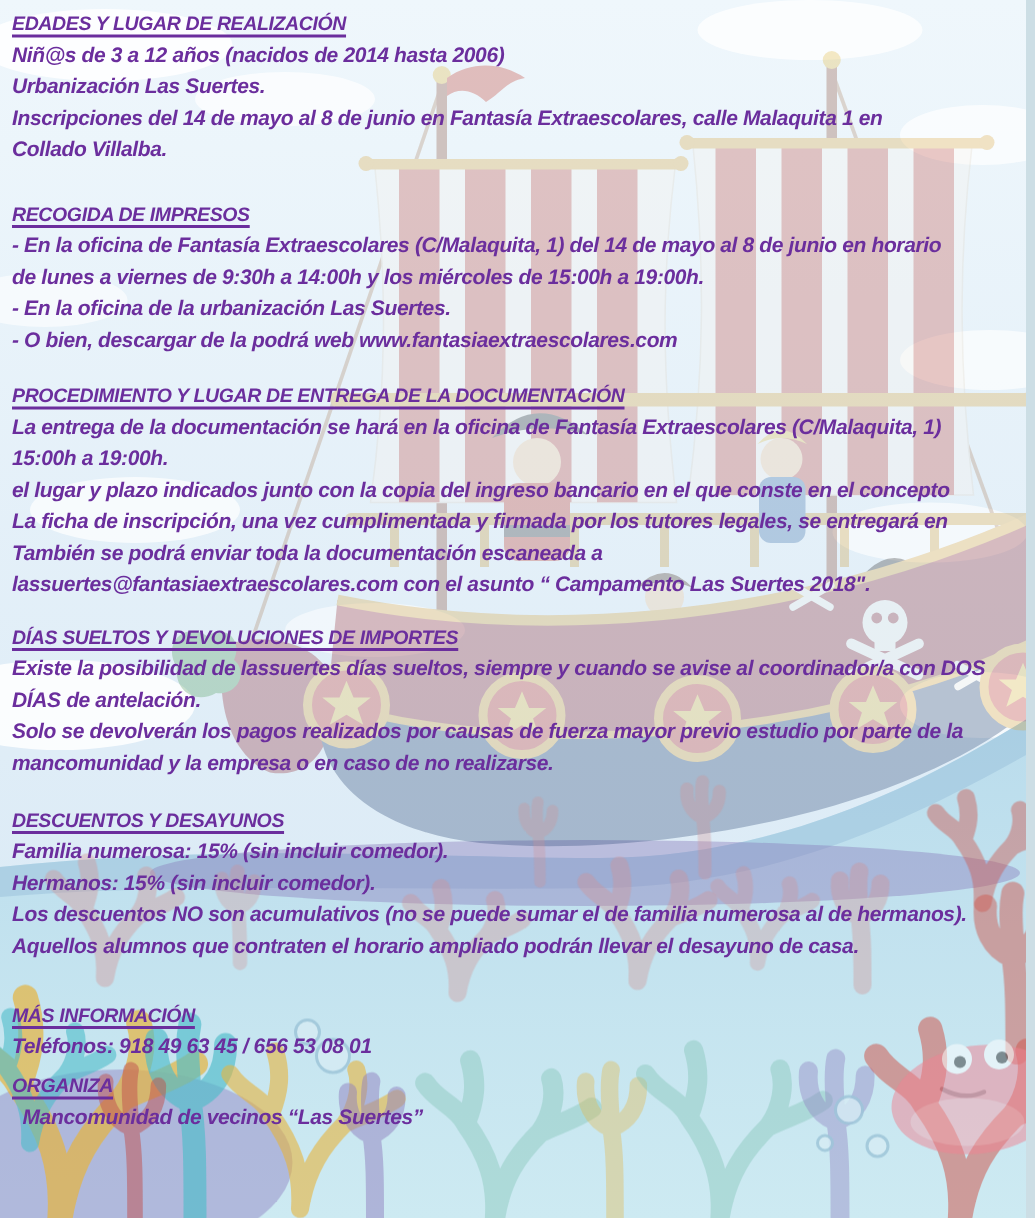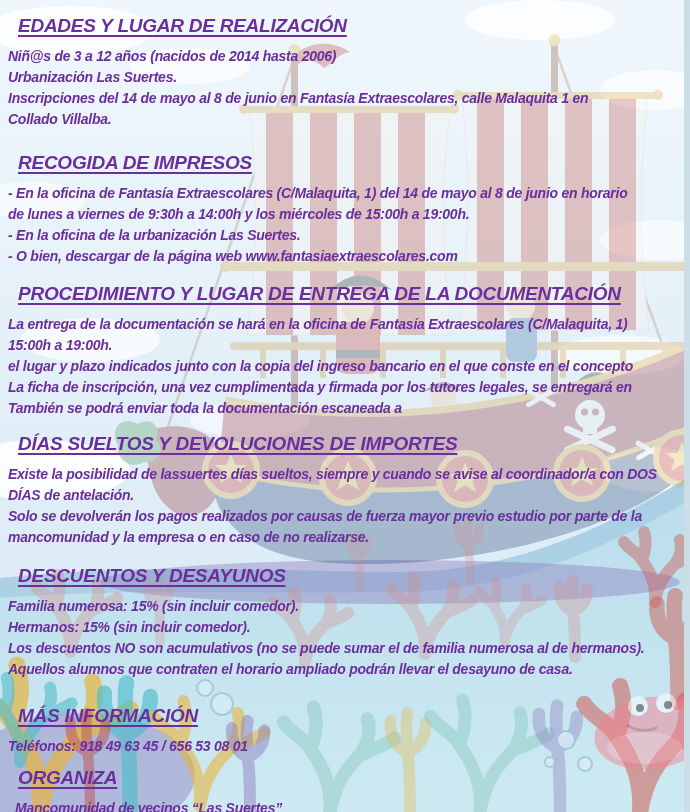--- a/index.html
+++ b/index.html
@@ -17,21 +17,21 @@
   }
   .content section{margin:0;}
   .content section:nth-of-type(1){margin-bottom:22px;}
   .content section:nth-of-type(2){margin-bottom:16px;}
   .content section:nth-of-type(3){margin-bottom:14px;}
   .content section:nth-of-type(4){margin-bottom:17px;}
   .content section:nth-of-type(5){margin-bottom:25px;}
   .content section:nth-of-type(6){margin-bottom:5px;}
   .content section:nth-of-type(7){margin-bottom:0;}
   .content h2{
-    margin:10px;font-size:19px;line-height:21px;font-weight:bold;font-style:italic;
+    margin:0;font-size:13px;line-height:21px;font-weight:bold;font-style:italic;
     text-decoration:underline;text-decoration-thickness:1.5px;text-underline-offset:3px;
   }
   .content p{margin:0;white-space:nowrap;}
   .content p.indent{padding-left:7px;}
 </style>
 </head>
 <body>
 
 <div class="page">
 
@@ -256,30 +256,31 @@
       <p>Urbanización Las Suertes.</p>
       <p>Inscripciones del 14 de mayo al 8 de junio en Fantasía Extraescolares, calle Malaquita 1 en</p>
       <p>Collado Villalba.</p>
     </section>
 
     <section>
       <h2>RECOGIDA DE IMPRESOS</h2>
       <p>- En la oficina de Fantasía Extraescolares (C/Malaquita, 1) del 14 de mayo al 8 de junio en horario</p>
       <p>de lunes a viernes de 9:30h a 14:00h y los miércoles de 15:00h a 19:00h.</p>
       <p>- En la oficina de la urbanización Las Suertes.</p>
-      <p>- O bien, descargar de la página web www.fantasiaextraescolares.com</p>
+      <p>- O bien, descargar de la podrá web www.fantasiaextraescolares.com</p>
     </section>
 
     <section>
       <h2>PROCEDIMIENTO Y LUGAR DE ENTREGA DE LA DOCUMENTACIÓN</h2>
       <p>La entrega de la documentación se hará en la oficina de Fantasía Extraescolares (C/Malaquita, 1)</p>
       <p>15:00h a 19:00h.</p>
       <p>el lugar y plazo indicados junto con la copia del ingreso bancario en el que conste en el concepto</p>
       <p>La ficha de inscripción, una vez cumplimentada y firmada por los tutores legales, se entregará en</p>
       <p>También se podrá enviar toda la documentación escaneada a</p>
+      <p>lassuertes@fantasiaextraescolares.com con el asunto “ Campamento Las Suertes 2018".</p>
     </section>
 
     <section>
       <h2>DÍAS SUELTOS Y DEVOLUCIONES DE IMPORTES</h2>
       <p>Existe la posibilidad de lassuertes días sueltos, siempre y cuando se avise al coordinador/a con DOS</p>
       <p>DÍAS de antelación.</p>
       <p>Solo se devolverán los pagos realizados por causas de fuerza mayor previo estudio por parte de la</p>
       <p>mancomunidad y la empresa o en caso de no realizarse.</p>
     </section>
 

